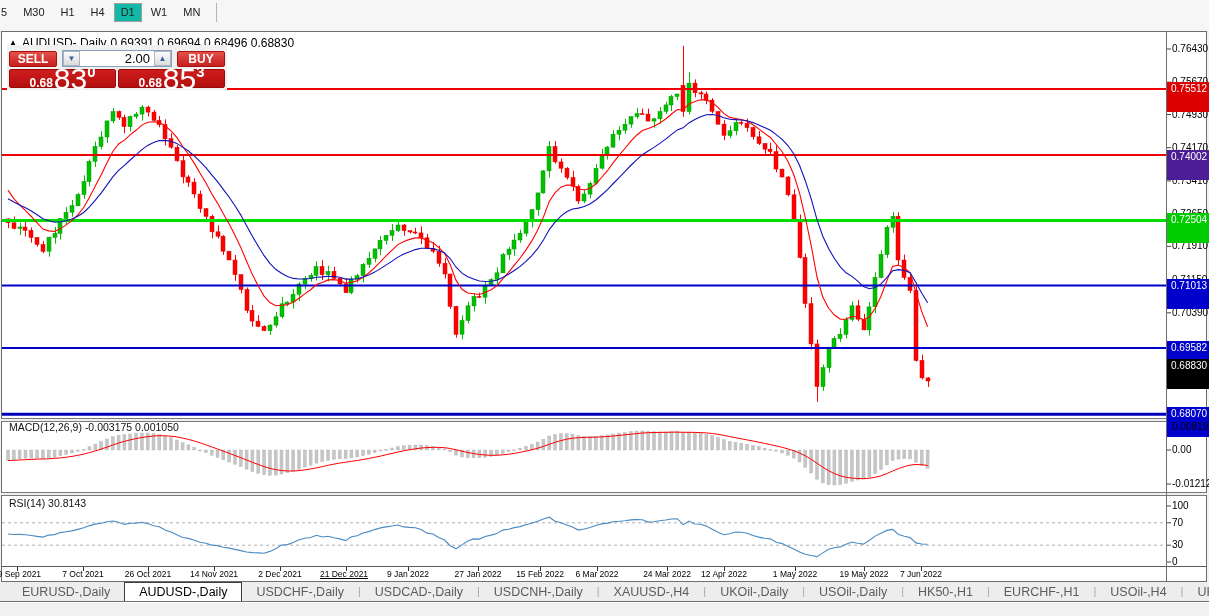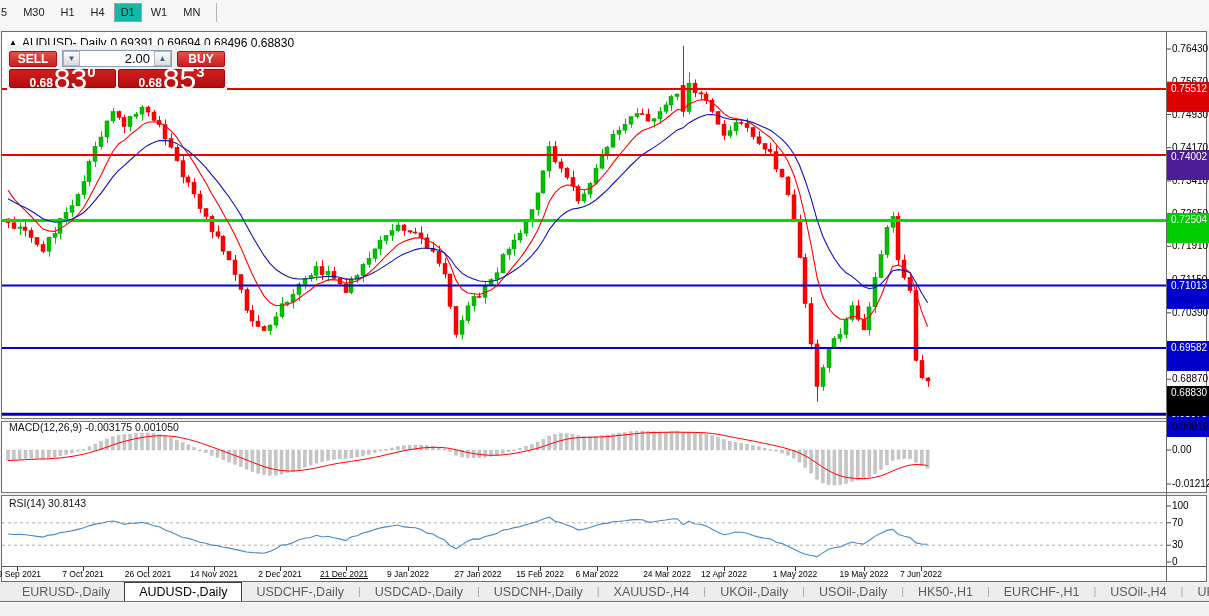--- a/index.html
+++ b/index.html
@@ -660,21 +660,21 @@
       <div class="ytick" style="top: 306.827px;">0.70390</div>
       <div class="ytick" style="top: 340.024px;">0.69630</div>
       <div class="ytick" style="top: 373.221px;">0.68870</div>
       <div class="ytick" style="top: 406.418px;">0.68110</div>
       <div class="ylabel" style="top: 82.0982px; background: rgb(221, 0, 0);">0.75512</div>
       <div class="ylabel" style="top: 150px; background: #4c1d95;">0.74002</div>
       <div class="ylabel" style="top: 213.488px; background: rgb(0, 204, 0);">0.72504</div>
       <div class="ylabel" style="top: 278.615px; background: rgb(0, 0, 204);">0.71013</div>
       <div class="ylabel" style="top: 341.121px; background: rgb(0, 0, 204);">0.69582</div>
       <div class="ylabel" style="top: 407.165px; background: rgb(0, 0, 204);">0.68070</div>
-      <div class="ylabel" style="top: 386px; background: rgb(0, 0, 0);">0.68830</div>
+      <div class="ylabel" style="top: 359px; background: rgb(0, 0, 0);">0.68830</div>
     </div>
   <div class="lbl-layer" id="macd-axis">
       <div class="ytick" style="top: 421px;">0.008197</div>
       <div class="ytick" style="top: 444px;">0.00</div>
       <div class="ytick" style="top: 478px;">-0.012121</div>
     </div>
   <div class="lbl-layer" id="rsi-axis">
       <div class="ytick" style="top: 500px;">100</div>
       <div class="ytick" style="top: 516.8px;">70</div>
       <div class="ytick" style="top: 539.2px;">30</div>

